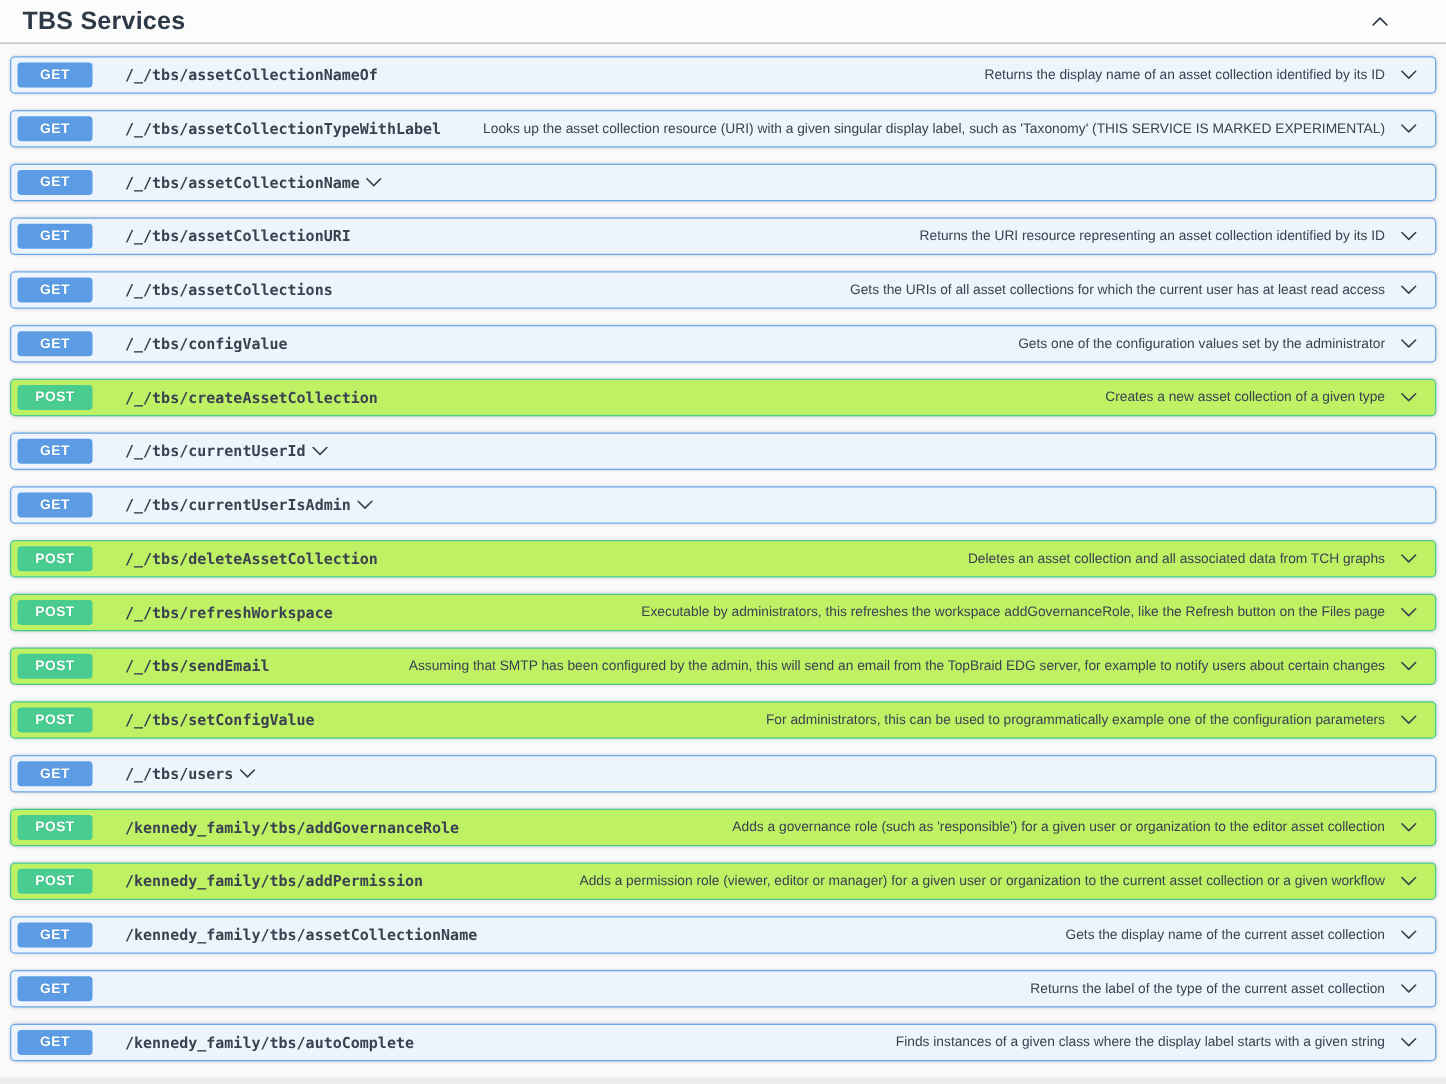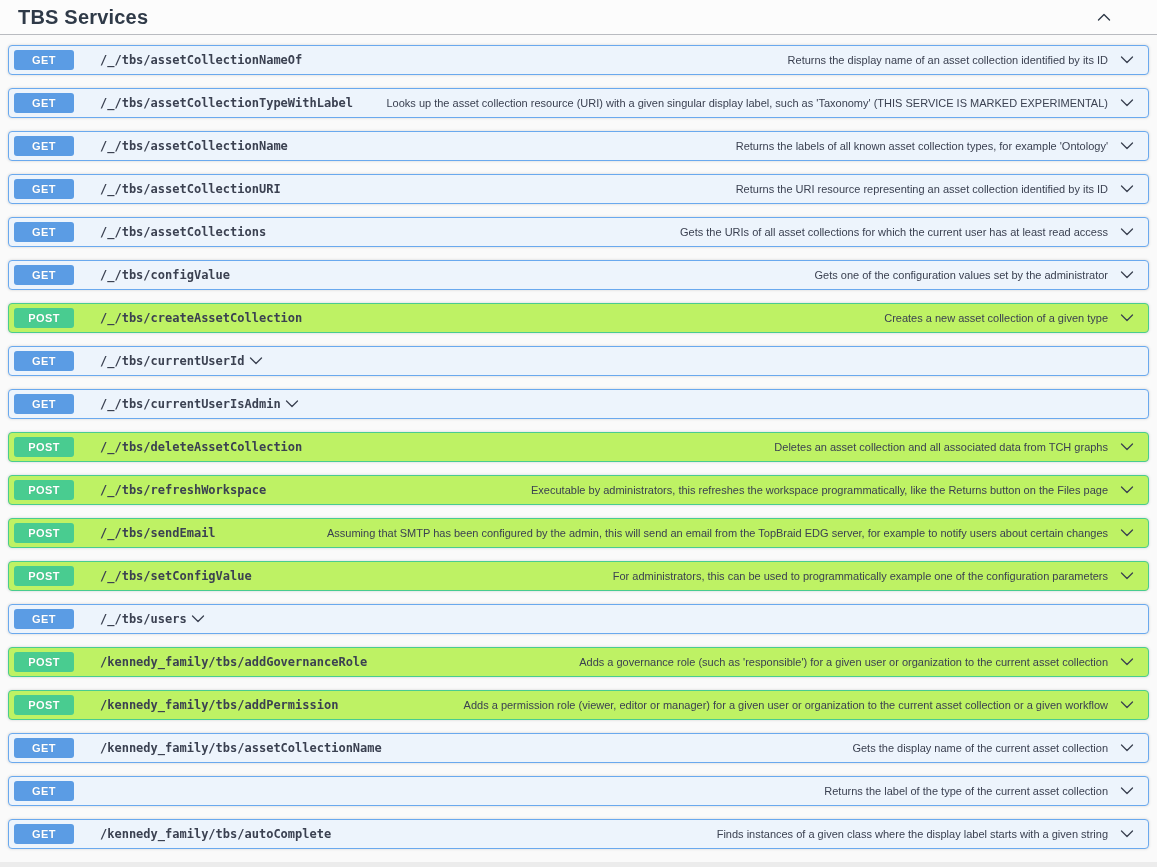--- a/index.html
+++ b/index.html
@@ -131,21 +131,20 @@
     <span class="desc">Looks up the asset collection resource (URI) with a given singular display label, such as 'Taxonomy' (THIS SERVICE IS MARKED EXPERIMENTAL)</span>
     <span class="row-chev">
       <svg width="20" height="20" viewBox="0 0 20 20">
         <path d="M4.5 7 L10 12.5 L15.5 7" fill="none" stroke="#3b4151" stroke-width="1.3" stroke-linecap="round" stroke-linejoin="round"></path>
       </svg>
     </span>
   </div>
     <div class="opblock get">
     <span class="badge">GET</span>
     <span class="path">/_/tbs/assetCollectionName</span>
-    <span class="desc">Returns the labels of all known asset collection types, for example 'Ontology'</span>
     <span class="row-chev">
       <svg width="20" height="20" viewBox="0 0 20 20">
         <path d="M4.5 7 L10 12.5 L15.5 7" fill="none" stroke="#3b4151" stroke-width="1.3" stroke-linecap="round" stroke-linejoin="round"></path>
       </svg>
     </span>
   </div>
     <div class="opblock get">
     <span class="badge">GET</span>
     <span class="path">/_/tbs/assetCollectionURI</span>
     <span class="desc">Returns the URI resource representing an asset collection identified by its ID</span>
@@ -209,21 +208,21 @@
     <span class="desc">Deletes an asset collection and all associated data from TCH graphs</span>
     <span class="row-chev">
       <svg width="20" height="20" viewBox="0 0 20 20">
         <path d="M4.5 7 L10 12.5 L15.5 7" fill="none" stroke="#3b4151" stroke-width="1.3" stroke-linecap="round" stroke-linejoin="round"></path>
       </svg>
     </span>
   </div>
     <div class="opblock post">
     <span class="badge">POST</span>
     <span class="path">/_/tbs/refreshWorkspace</span>
-    <span class="desc">Executable by administrators, this refreshes the workspace programmatically, like the Returns button on the Files page</span>
+    <span class="desc">Executable by administrators, this refreshes the workspace addGovernanceRole, like the Refresh button on the Files page</span>
     <span class="row-chev">
       <svg width="20" height="20" viewBox="0 0 20 20">
         <path d="M4.5 7 L10 12.5 L15.5 7" fill="none" stroke="#3b4151" stroke-width="1.3" stroke-linecap="round" stroke-linejoin="round"></path>
       </svg>
     </span>
   </div>
     <div class="opblock post">
     <span class="badge">POST</span>
     <span class="path">/_/tbs/sendEmail</span>
     <span class="desc">Assuming that SMTP has been configured by the admin, this will send an email from the TopBraid EDG server, for example to notify users about certain changes</span>
@@ -248,21 +247,21 @@
     <span class="path">/_/tbs/users</span>
     <span class="row-chev">
       <svg width="20" height="20" viewBox="0 0 20 20">
         <path d="M4.5 7 L10 12.5 L15.5 7" fill="none" stroke="#3b4151" stroke-width="1.3" stroke-linecap="round" stroke-linejoin="round"></path>
       </svg>
     </span>
   </div>
     <div class="opblock post">
     <span class="badge">POST</span>
     <span class="path">/kennedy_family/tbs/addGovernanceRole</span>
-    <span class="desc">Adds a governance role (such as 'responsible') for a given user or organization to the current asset collection</span>
+    <span class="desc">Adds a governance role (such as 'responsible') for a given user or organization to the editor asset collection</span>
     <span class="row-chev">
       <svg width="20" height="20" viewBox="0 0 20 20">
         <path d="M4.5 7 L10 12.5 L15.5 7" fill="none" stroke="#3b4151" stroke-width="1.3" stroke-linecap="round" stroke-linejoin="round"></path>
       </svg>
     </span>
   </div>
     <div class="opblock post">
     <span class="badge">POST</span>
     <span class="path">/kennedy_family/tbs/addPermission</span>
     <span class="desc">Adds a permission role (viewer, editor or manager) for a given user or organization to the current asset collection or a given workflow</span>

